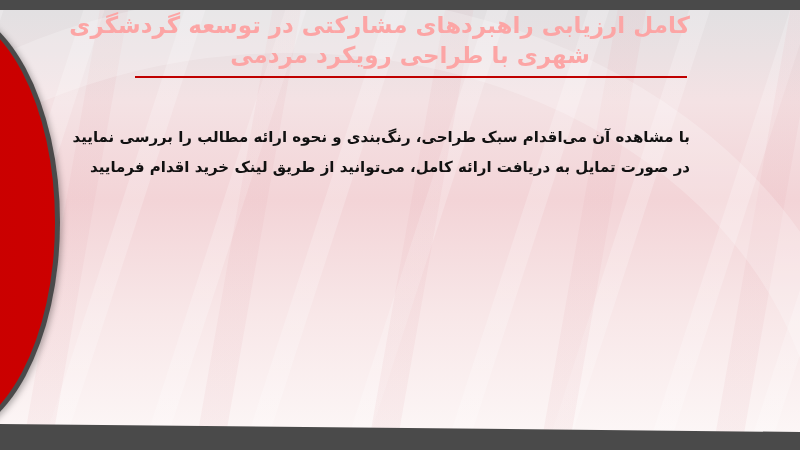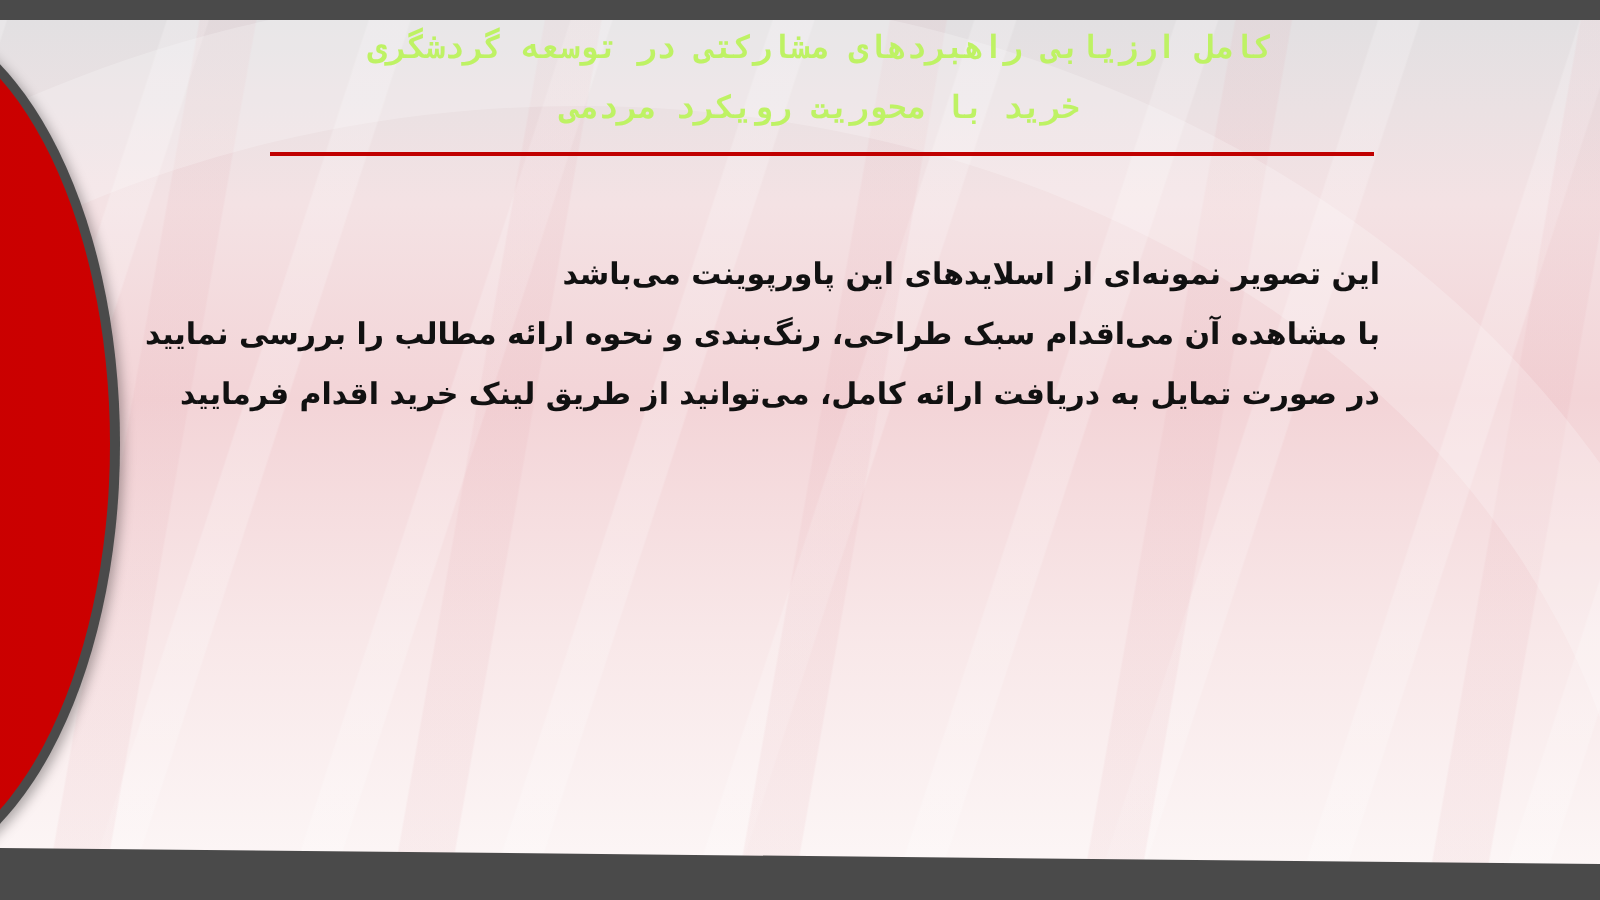--- a/index.html
+++ b/index.html
@@ -146,27 +146,26 @@
   
   .title-block {
     position: absolute;
     left: 130px;
     top: 10px;
     width: 560px;
     text-align: center;
     direction: rtl;
   }
   .title-line {
-    color: #bef264;
-    font-size: 16px;
+    color: #fca5a5;
+    font-size: 23px;
     font-weight: 700;
     line-height: 30px;
     white-space: nowrap;
     letter-spacing: 0;
-    font-family: Liberation Mono, monospace;
   }
   .title-rule {
     position: absolute;
     left: 135px;
     top: 76px;
     width: 552px;
     height: 2px;
     background: #c00000;
   }
 
@@ -203,23 +202,22 @@
   <div class="bottom-band"></div>
 
   <div class="oval-wrap">
     <div class="oval-shadow"></div>
     <div class="oval-ring"></div>
     <div class="oval-fill"></div>
   </div>
 
   <div class="title-block">
     <div class="title-line">کامل ارزیابی راهبردهای مشارکتی در توسعه گردشگری</div>
-    <div class="title-line">خرید با محوریت رویکرد مردمی</div>
+    <div class="title-line">شهری با طراحی رویکرد مردمی</div>
   </div>
   <div class="title-rule"></div>
 
   <div class="body-block">
-    <div class="body-line">این تصویر نمونه‌ای از اسلایدهای این پاورپوینت می‌باشد</div>
     <div class="body-line">با مشاهده آن می‌اقدام سبک طراحی، رنگ‌بندی و نحوه ارائه مطالب را بررسی نمایید</div>
     <div class="body-line">در صورت تمایل به دریافت ارائه کامل، می‌توانید از طریق لینک خرید اقدام فرمایید</div>
   </div>
 
 </div>
 
 </body></html>

